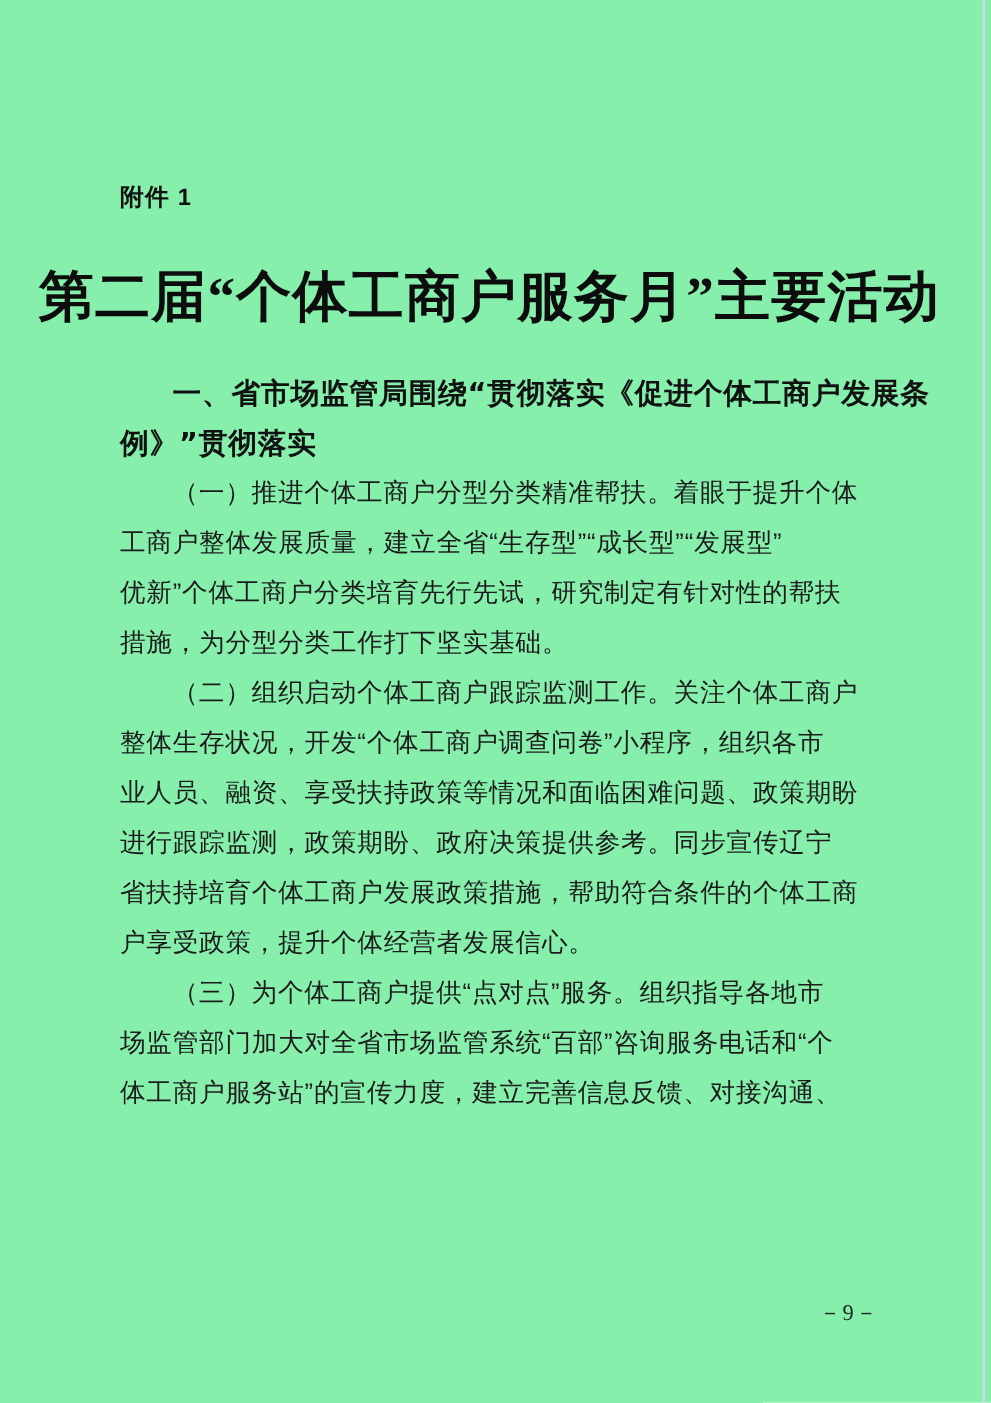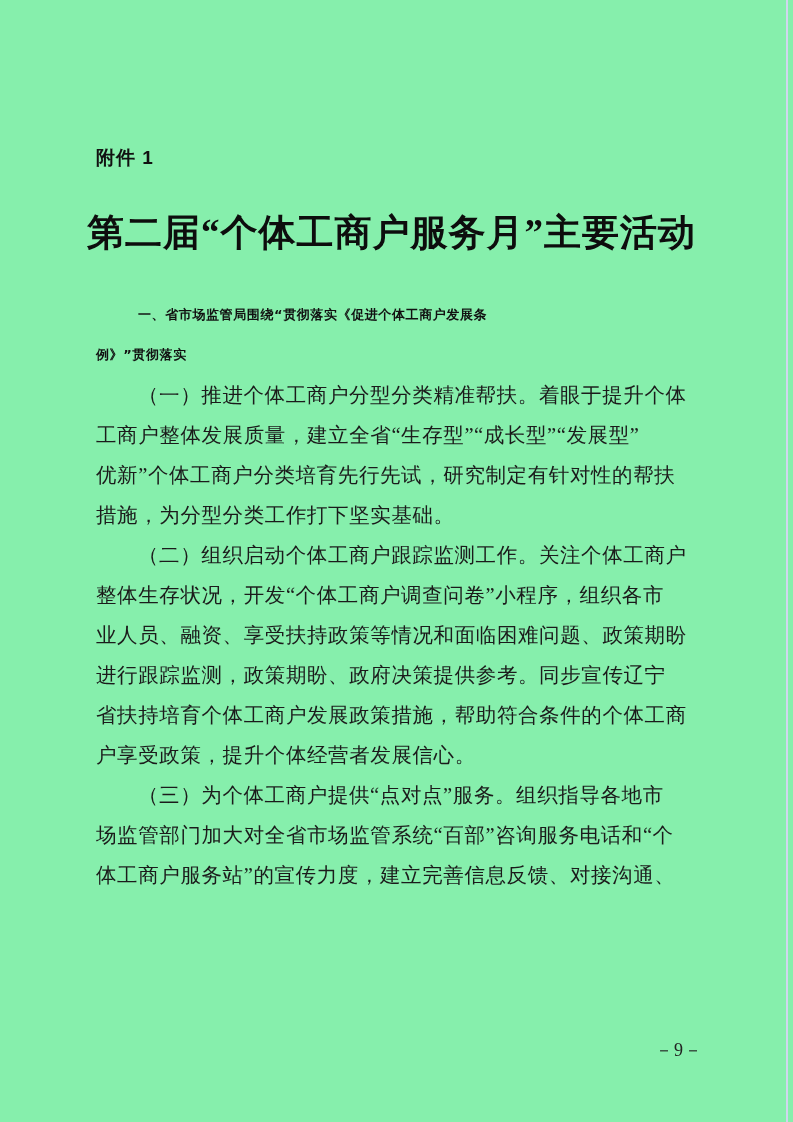--- a/index.html
+++ b/index.html
@@ -35,46 +35,46 @@
       letter-spacing: 1px;
       color: #111;
     }
     .doc-title {
       position: absolute;
       left: 0; top: 208px;
       width: 793px;
       text-align: center;
       font-family: "Liberation Serif", "DejaVu Serif", serif;
       font-weight: bold;
-      font-size: 37px;
+      font-size: 44px;
       letter-spacing: 1px;
       color: #0d0d0d;
     }
     .doc-title .inner {
       display: inline-block;
       margin-left: -10px;
     }
     .content {
       position: absolute;
       left: 96px; top: 295px;
       width: 596px;
     }
     .line {
       height: 40px;
       line-height: 40px;
       font-size: 20.5px;
       white-space: nowrap;
       letter-spacing: 0.6px;
-      font-family: Liberation Serif, serif;
+      font-family: Liberation Sans, sans-serif;
       color: #1b1b1b;
     }
     .line.heading {
       font-family: "DejaVu Sans", "Liberation Sans", sans-serif;
       font-weight: bold;
-      font-size: 13px;
+      font-size: 23px;
       color: #111;
     }
     .indent { padding-left: 42px; }
     .page-number {
       position: absolute;
       left: 655px; top: 1038px;
       font-family: "Liberation Serif", "DejaVu Serif", serif;
       font-size: 18px;
       color: #222;
       letter-spacing: 1px;

